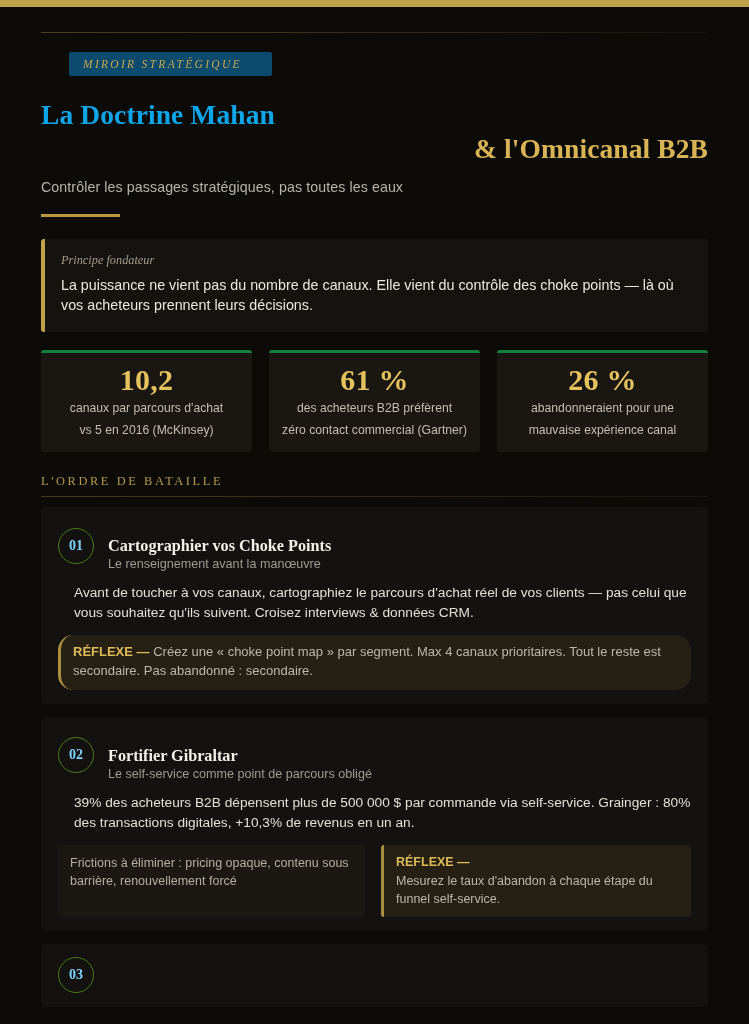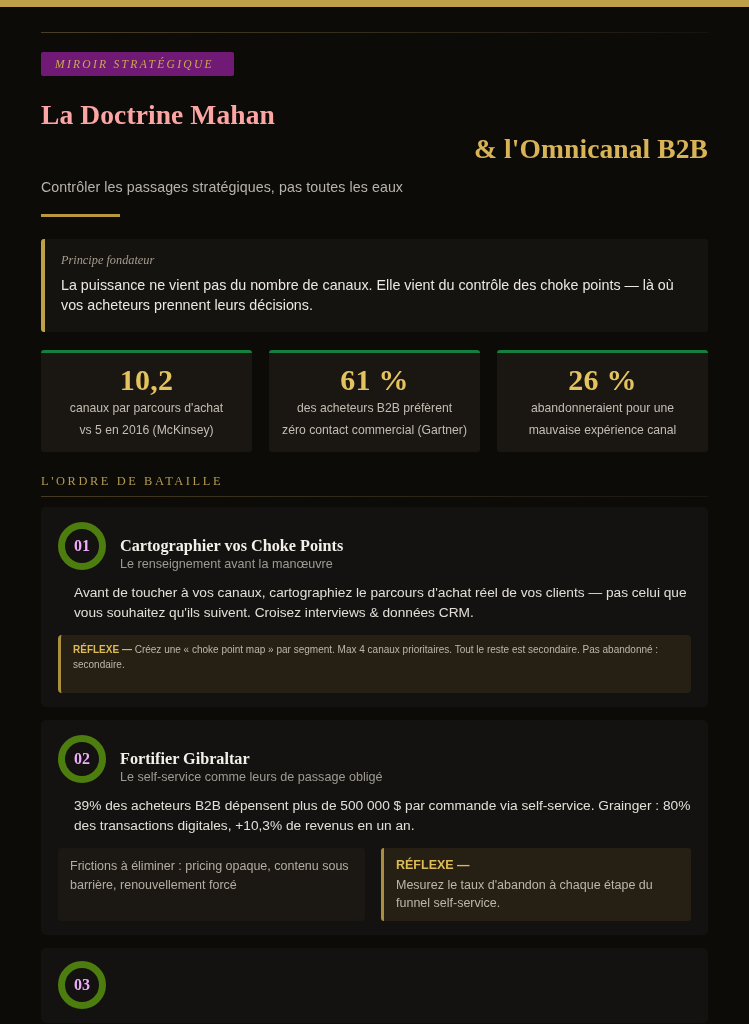--- a/index.html
+++ b/index.html
@@ -43,38 +43,39 @@
   .header {
     padding-top: 25px;
   }
   .header-rule {
     height: 1px;
     background: linear-gradient(to right, #4a3f24, #2a2418 70%, #171310);
     margin-bottom: 19px;
   }
   .eyebrow {
     display: inline-block;
-    background: #701a75;
+    background: #0c4a6e;
     color: #c9a94f;
     font-family: "Liberation Serif", serif;
     font-style: italic;
     font-size: 11.5px;
     letter-spacing: 2.3px;
-    padding: 6px 20px 6px 14px;
+    padding: 6px 30px 6px 14px;
     border-radius: 2px;
+    margin-left: 28px;
   }
   .title {
     font-family: "Liberation Serif", serif;
     font-weight: bold;
     font-size: 27.5px;
     line-height: 1.22;
     margin-top: 22px;
     letter-spacing: 0.1px;
   }
-  .title .l1 { color: #fca5a5; display: block; }
+  .title .l1 { color: #0ea5e9; display: block; }
   .title .l2 { color: #d8b martial; text-align: right; }
   .title .l2 { color: #d9b457; display: block; }
   .subtitle {
     color: #b8b3ab;
     font-size: 14.2px;
     margin-top: 14px;
     letter-spacing: 0.1px;
   }
   .accent-line {
     width: 79px;
@@ -165,25 +166,25 @@
   .card-head {
     display: flex;
     align-items: center;
     gap: 14px;
   }
   .badge {
     flex: 0 0 auto;
     width: 34px;
     height: 34px;
     border-radius: 50%;
-    border: 7px solid #4d7c0f;
-    color: #f0abfc;
-    font-family: "Liberation Serif", serif;
-    font-weight: bold;
-    font-size: 16px;
+    border: 1px solid #4d7c0f;
+    color: #7dd3fc;
+    font-family: "Liberation Serif", serif;
+    font-weight: bold;
+    font-size: 14px;
     display: flex;
     align-items: center;
     justify-content: center;
   }
   .card-titles { min-width: 0; margin-top: 16px; }
   .card-title {
     font-family: "Liberation Serif", serif;
     font-weight: bold;
     color: #f3f0ea;
     font-size: 16.2px;
@@ -199,23 +200,23 @@
     font-size: 13.7px;
     line-height: 1.46;
     margin-top: 12px;
     margin-left: 16px;
   }
 
   .reflexe {
     margin-top: 12px;
     background: #251f14;
     border-left: 3px solid #a98f3e;
-    border-radius: 4px;
-    padding: 8px 12px 21px;
-    font-size: 10px;
+    border-radius: 15px;
+    padding: 8px 12px 9px;
+    font-size: 13px;
     line-height: 1.45;
     color: #bdb6ab;
   }
   .reflexe b {
     color: #ddbb57;
     font-weight: bold;
   }
 
   .pair {
     display: flex;
@@ -307,21 +308,21 @@
         </div>
         <div class="card-body">Avant de toucher à vos canaux, cartographiez le parcours d'achat réel de vos clients — pas celui que vous souhaitez qu'ils suivent. Croisez interviews &amp; données CRM.</div>
         <div class="reflexe"><b>RÉFLEXE —</b> <span>Créez une « choke point map » par segment. Max 4 canaux prioritaires. Tout le reste est secondaire. Pas abandonné : secondaire.</span></div>
       </div>
 
       <div class="card">
         <div class="card-head">
           <div class="badge">02</div>
           <div class="card-titles">
             <div class="card-title">Fortifier Gibraltar</div>
-            <div class="card-sub">Le self-service comme leurs de passage obligé</div>
+            <div class="card-sub">Le self-service comme point de parcours obligé</div>
           </div>
         </div>
         <div class="card-body">39% des acheteurs B2B dépensent plus de 500 000 $ par commande via self-service. Grainger : 80% des transactions digitales, +10,3% de revenus en un an.</div>
         <div class="pair">
           <div class="note-plain">Frictions à éliminer : pricing opaque, contenu sous barrière, renouvellement forcé</div>
           <div class="note-reflexe">
             <b>RÉFLEXE —</b>
             <span>Mesurez le taux d'abandon à chaque étape du funnel self-service.</span>
           </div>
         </div>

